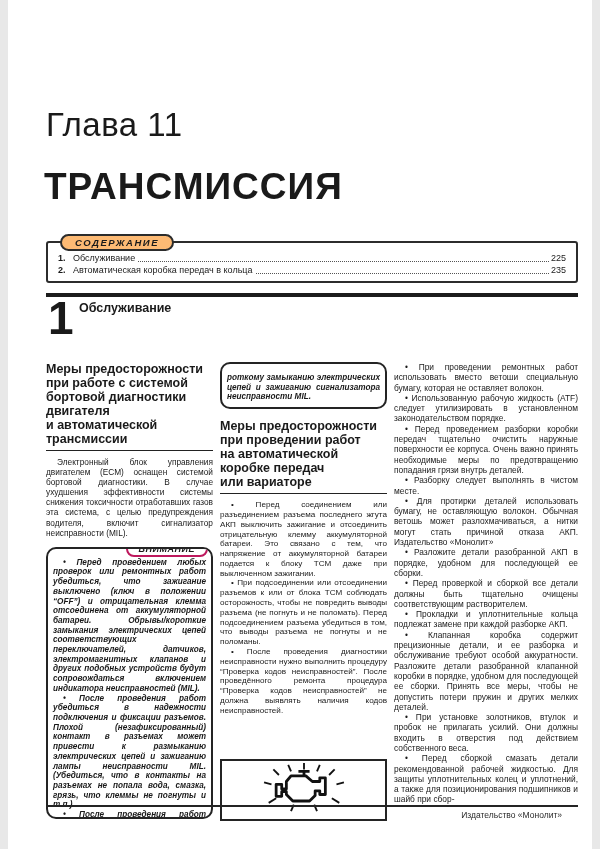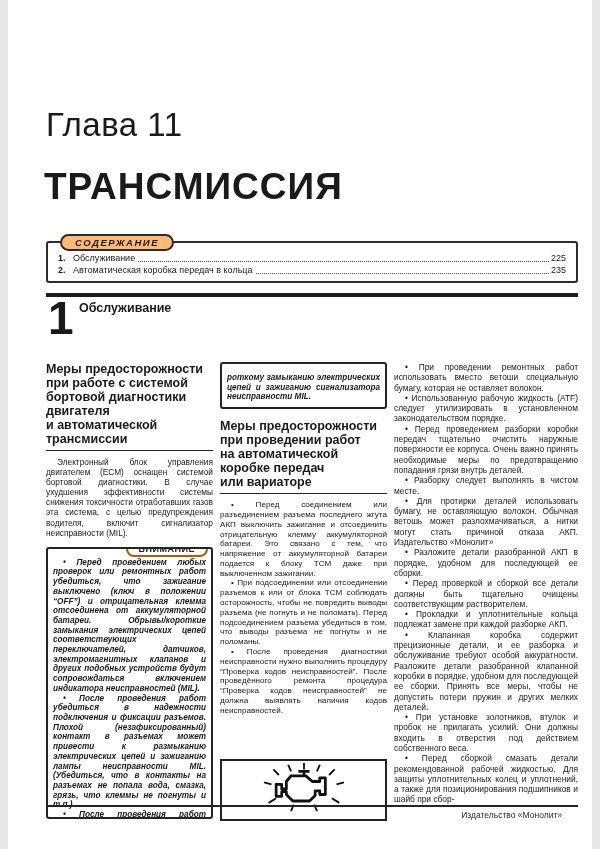--- a/index.html
+++ b/index.html
@@ -32,25 +32,25 @@
   .col-1 { width:167px; flex-shrink:0; }
   .col-2 { width:167px; flex-shrink:0; }
   .col-3 { flex:1; }
   .col-head { font-size:12.5px; line-height:14px; font-weight:bold; white-space:pre-line;
     border-bottom:1.5px solid #222; padding-bottom:4px; margin:0 0 6px 0; }
   .col-2 .col-head { margin-top:10px; }
   p.body { font-size:8.3px; line-height:10.1px; text-align:justify; text-indent:11px; margin:0; }
   .col-2 p.body { font-size:8.1px; line-height:9.8px; }
   .col-3 p.body { font-size:8.4px; line-height:10.3px; }
   
-  .warn-box { position:relative; border:2px solid #242424; border-radius:3px; padding:9px 5px 5px 5px; }
+  .warn-box { position:relative; border:2px solid #242424; border-radius:10px; padding:9px 5px 5px 5px; }
   .warn-box.first { margin-top:9px; flex:1; overflow:hidden; margin-bottom:2px; }
   .warn-box.cont { flex-shrink:0; }
-  .warn-tab { position:absolute; right:3px; top:-8px; background:#fff; border:2px solid #a16207;
-    border-radius:8px; padding:0 11px; font-size:9px; font-weight:bold; 
+  .warn-tab { position:absolute; right:3px; top:-8px; background:#fff; border:2px solid #be185d;
+    border-radius:8px; padding:0 11px; font-size:9px; font-weight:bold; font-style:italic;
     line-height:12px; letter-spacing:0.5px; }
   .warn-box p { font-size:8.2px; line-height:9.7px; font-style:italic; font-weight:bold;
     text-align:justify; text-indent:10px; margin:0; }
   .warn-box p.noindent { text-indent:0; }
   
   .col2-text { flex:1; overflow:hidden; }
   .fig-box { flex-shrink:0; height:58px; margin-top:4px; border:2px solid #242424;
     display:flex; align-items:center; justify-content:center; }
   
   .foot-rule { position:absolute; left:38px; top:805px; width:532px; border-top:2px solid #242424; }

